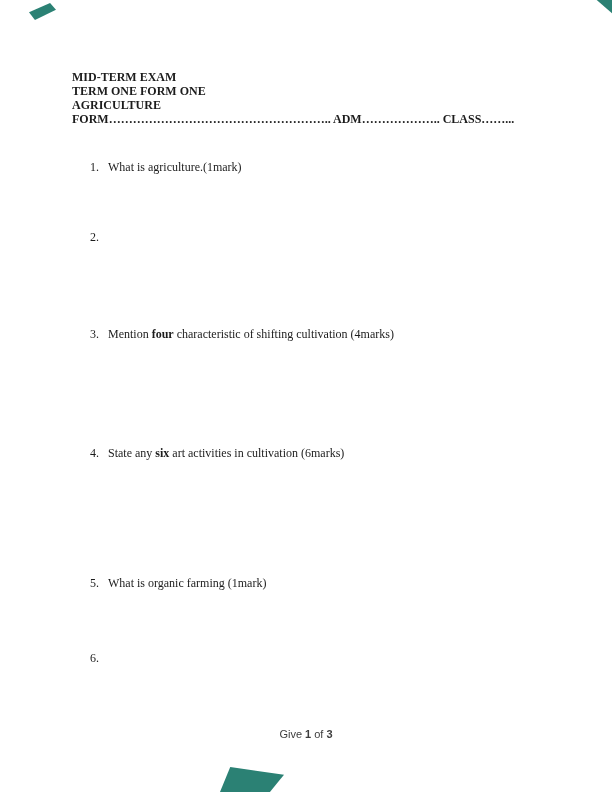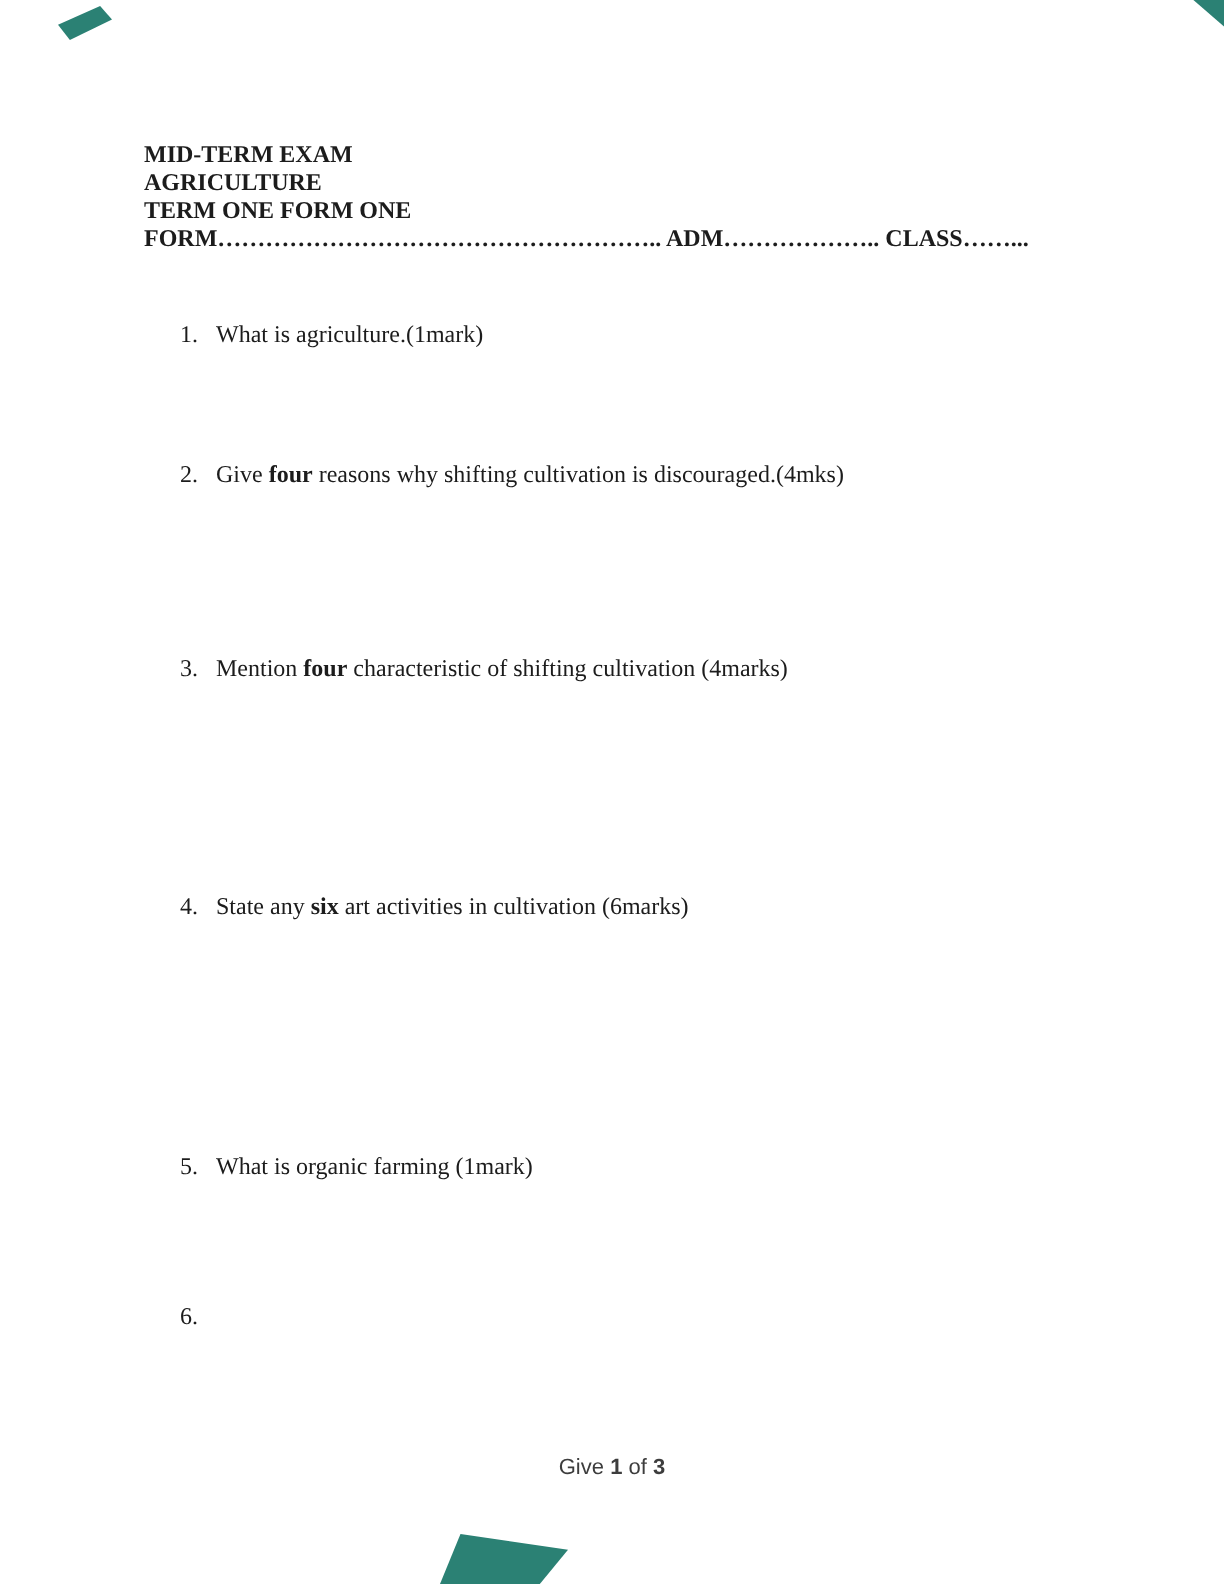--- a/index.html
+++ b/index.html
@@ -59,33 +59,32 @@
 <body>
 
 <div class="page">
 
   <div class="deco deco-top-left" style="background: rgb(43, 129, 116);"></div>
   <div class="deco deco-top-right" style="background: rgb(43, 129, 116);"></div>
   <div class="deco deco-bottom" style="background: rgb(43, 129, 116);"></div>
 
   <div class="title-block">
     <div>MID-TERM EXAM</div>
+    <div>TERM ONE FORM ONE</div>
     <div>AGRICULTURE</div>
-    <div>TERM ONE FORM ONE</div>
     <div><span>FORM</span><span>……………………………………………….. </span><span>ADM</span><span>……………….. </span><span>CLASS</span><span>……...</span></div>
   </div>
 
   <div class="question q1">
     <span class="q-num">1.</span>
     <span class="q-text"><span>What is agriculture.(1mark)</span><span class="q-bold"></span><span></span></span>
   </div>
 
   <div class="question q2">
     <span class="q-num">2.</span>
-    <span class="q-text"><span>Give </span><span class="q-bold">four</span><span> reasons why shifting cultivation is discouraged.(4mks)</span></span>
   </div>
 
   <div class="question q3">
     <span class="q-num">3.</span>
     <span class="q-text"><span>Mention </span><span class="q-bold">four</span><span> characteristic of shifting cultivation (4marks)</span></span>
   </div>
 
   <div class="question q4">
     <span class="q-num">4.</span>
     <span class="q-text"><span>State any </span><span class="q-bold">six</span><span> art activities in cultivation (6marks)</span></span>

